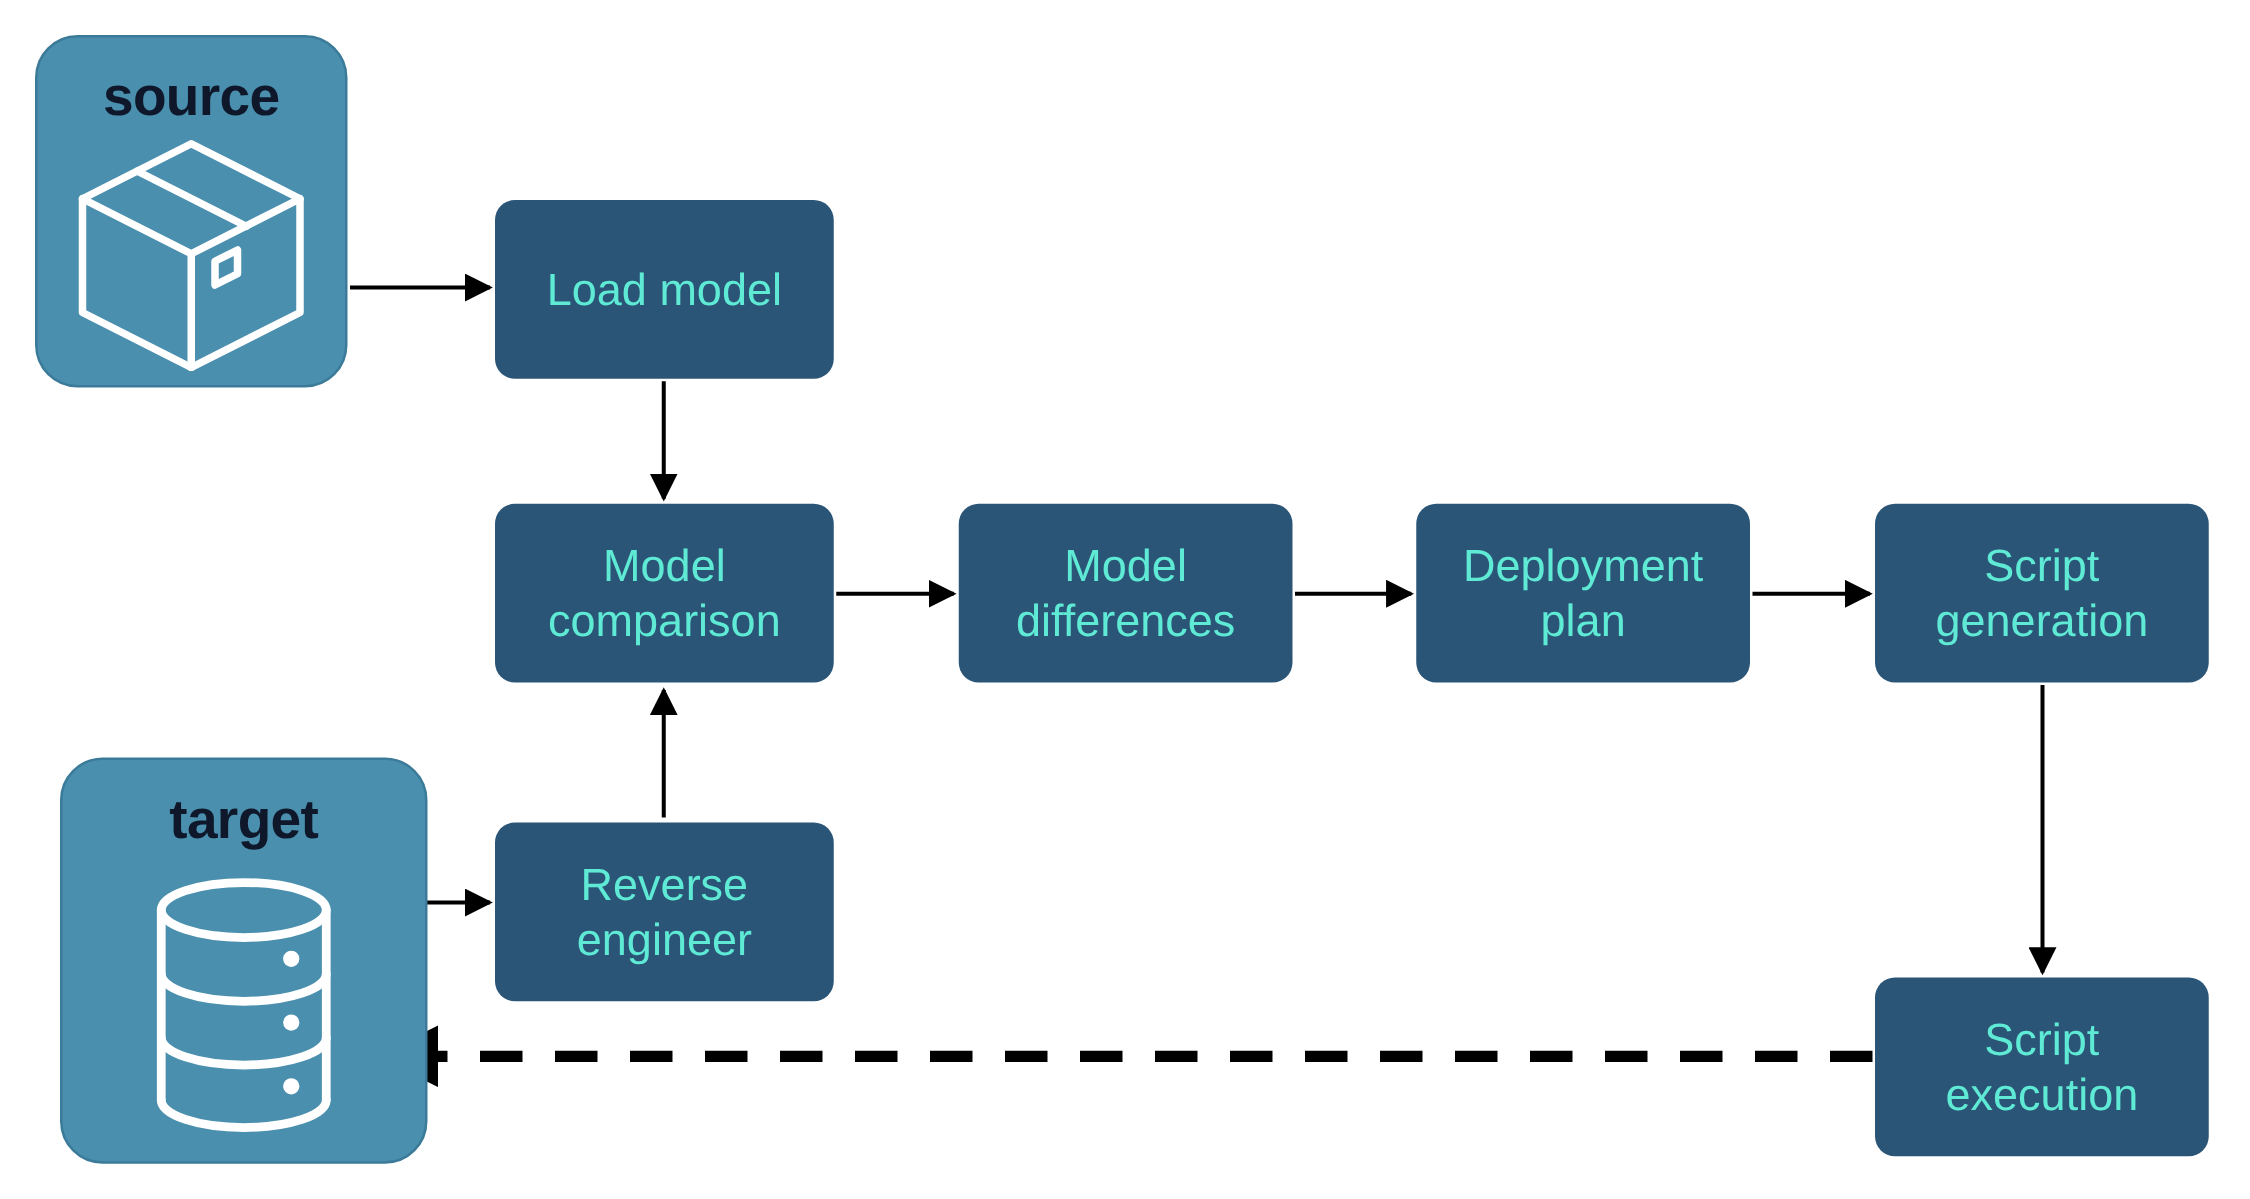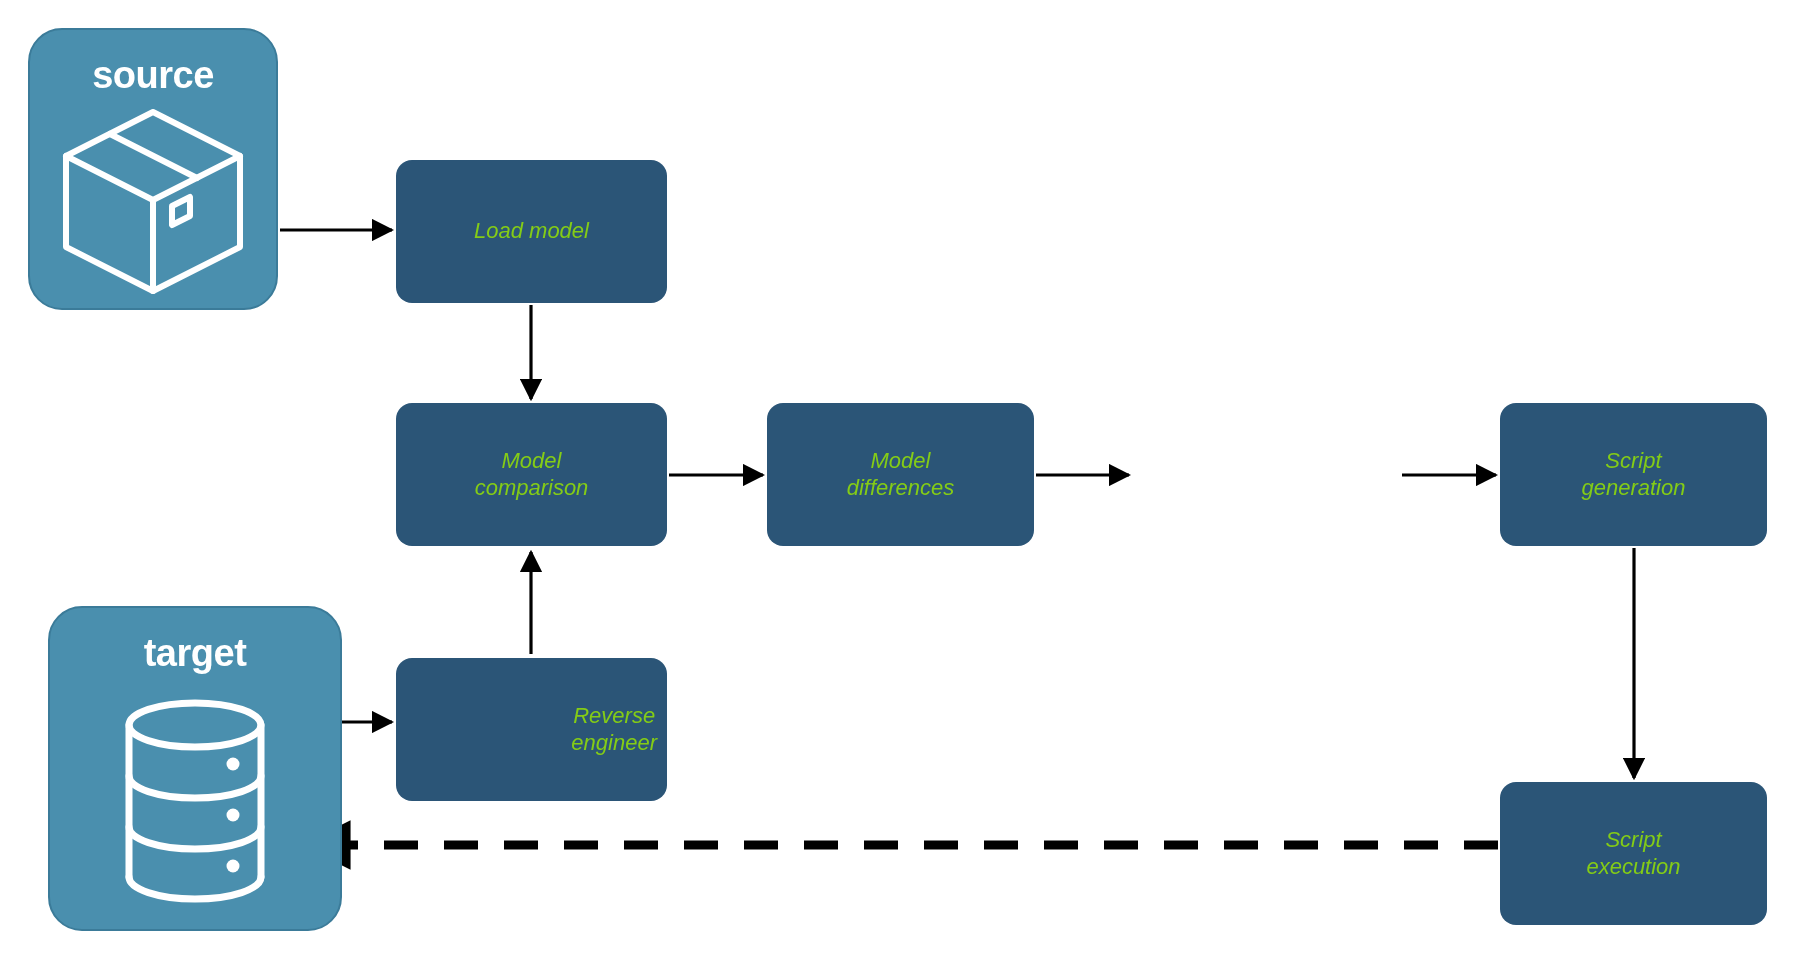--- a/index.html
+++ b/index.html
@@ -27,23 +27,23 @@
     position: absolute;
     box-sizing: border-box;
     border-radius: 34px;
     background: #4a8fae;
     border: 2px solid #3b7b99;
     display: flex;
     flex-direction: column;
     align-items: center;
   }
   .endpoint-label {
-    color: #ffffff;
+    color: #0f172a;
     font-weight: bold;
-    font-size: 38px;
+    font-size: 44px;
     letter-spacing: -0.5px;
     line-height: 1;
     margin-top: 26px;
     user-select: none;
   }
   .endpoint-art {
     flex: 1;
     width: 100%;
     display: flex;
     align-items: center;
@@ -54,27 +54,26 @@
     position: absolute;
     box-sizing: border-box;
     border-radius: 16px;
     background: #2b5577;
     display: flex;
     align-items: center;
     justify-content: center;
     text-align: center;
   }
   .process-label {
-    color: #84cc16;
-    font-size: 22px;
+    color: #5eead4;
+    font-size: 36px;
     line-height: 1.22;
     padding: 0 10px;
     user-select: none;
     white-space: pre-line;
-    font-style: italic;
   }
 </style>
 </head>
 <body>
 
 <div id="canvas">
 
   <svg class="layer" viewBox="0 0 1800 959" xmlns="http://www.w3.org/2000/svg">
     <defs>
       <marker id="arrowSolid" viewBox="0 0 10 10" refX="9" refY="5" markerWidth="7" markerHeight="7" orient="auto-start-reverse">
@@ -150,27 +149,31 @@
   <div class="process-box" style="left:396px; top:403px; width:271px; height:143px;">
     <span class="process-label">Model
 comparison</span>
   </div>
 
   <div class="process-box" style="left:767px; top:403px; width:267px; height:143px;">
     <span class="process-label">Model
 differences</span>
   </div>
 
+  <div class="process-box" style="left:1133px; top:403px; width:267px; height:143px;">
+    <span class="process-label">Deployment
+plan</span>
+  </div>
 
   <div class="process-box" style="left:1500px; top:403px; width:267px; height:143px;">
     <span class="process-label">Script
 generation</span>
   </div>
 
-  <div class="process-box" style="left:396px; top:658px; width:271px; height:143px;justify-content:flex-end;">
+  <div class="process-box" style="left:396px; top:658px; width:271px; height:143px;">
     <span class="process-label">Reverse
 engineer</span>
   </div>
 
   <div class="process-box" style="left:1500px; top:782px; width:267px; height:143px;">
     <span class="process-label">Script
 execution</span>
   </div>
 
 </div>

